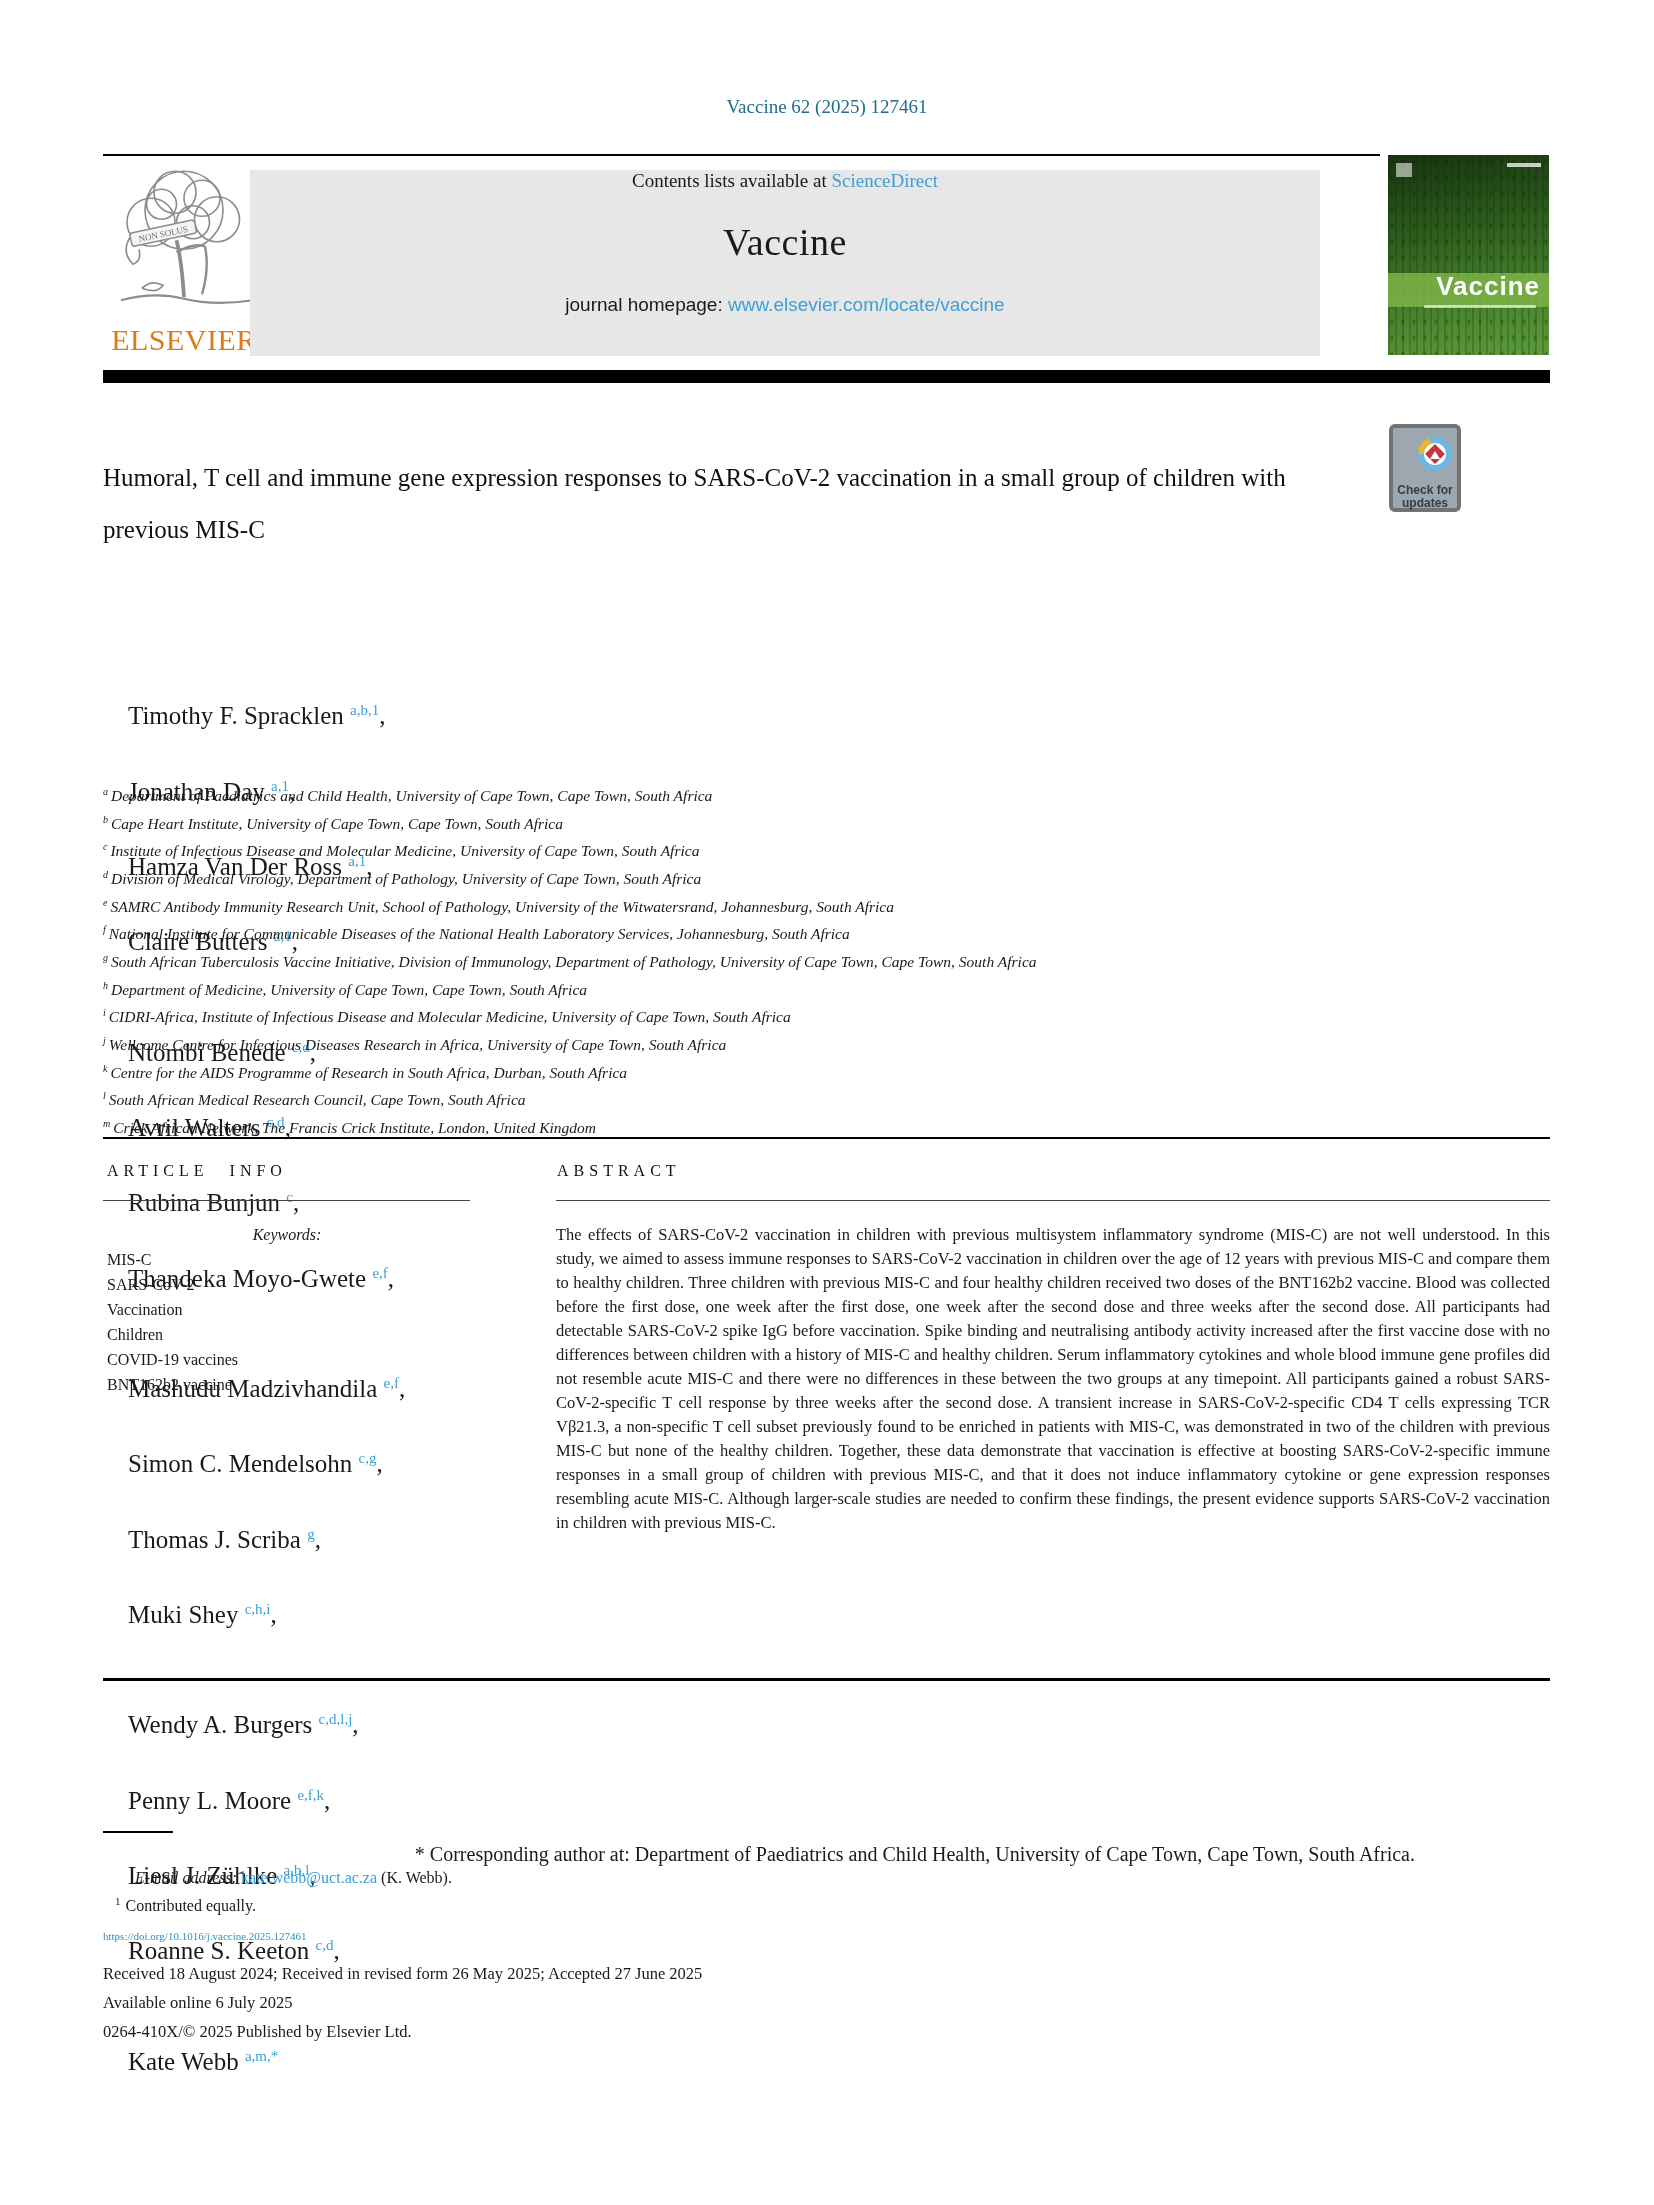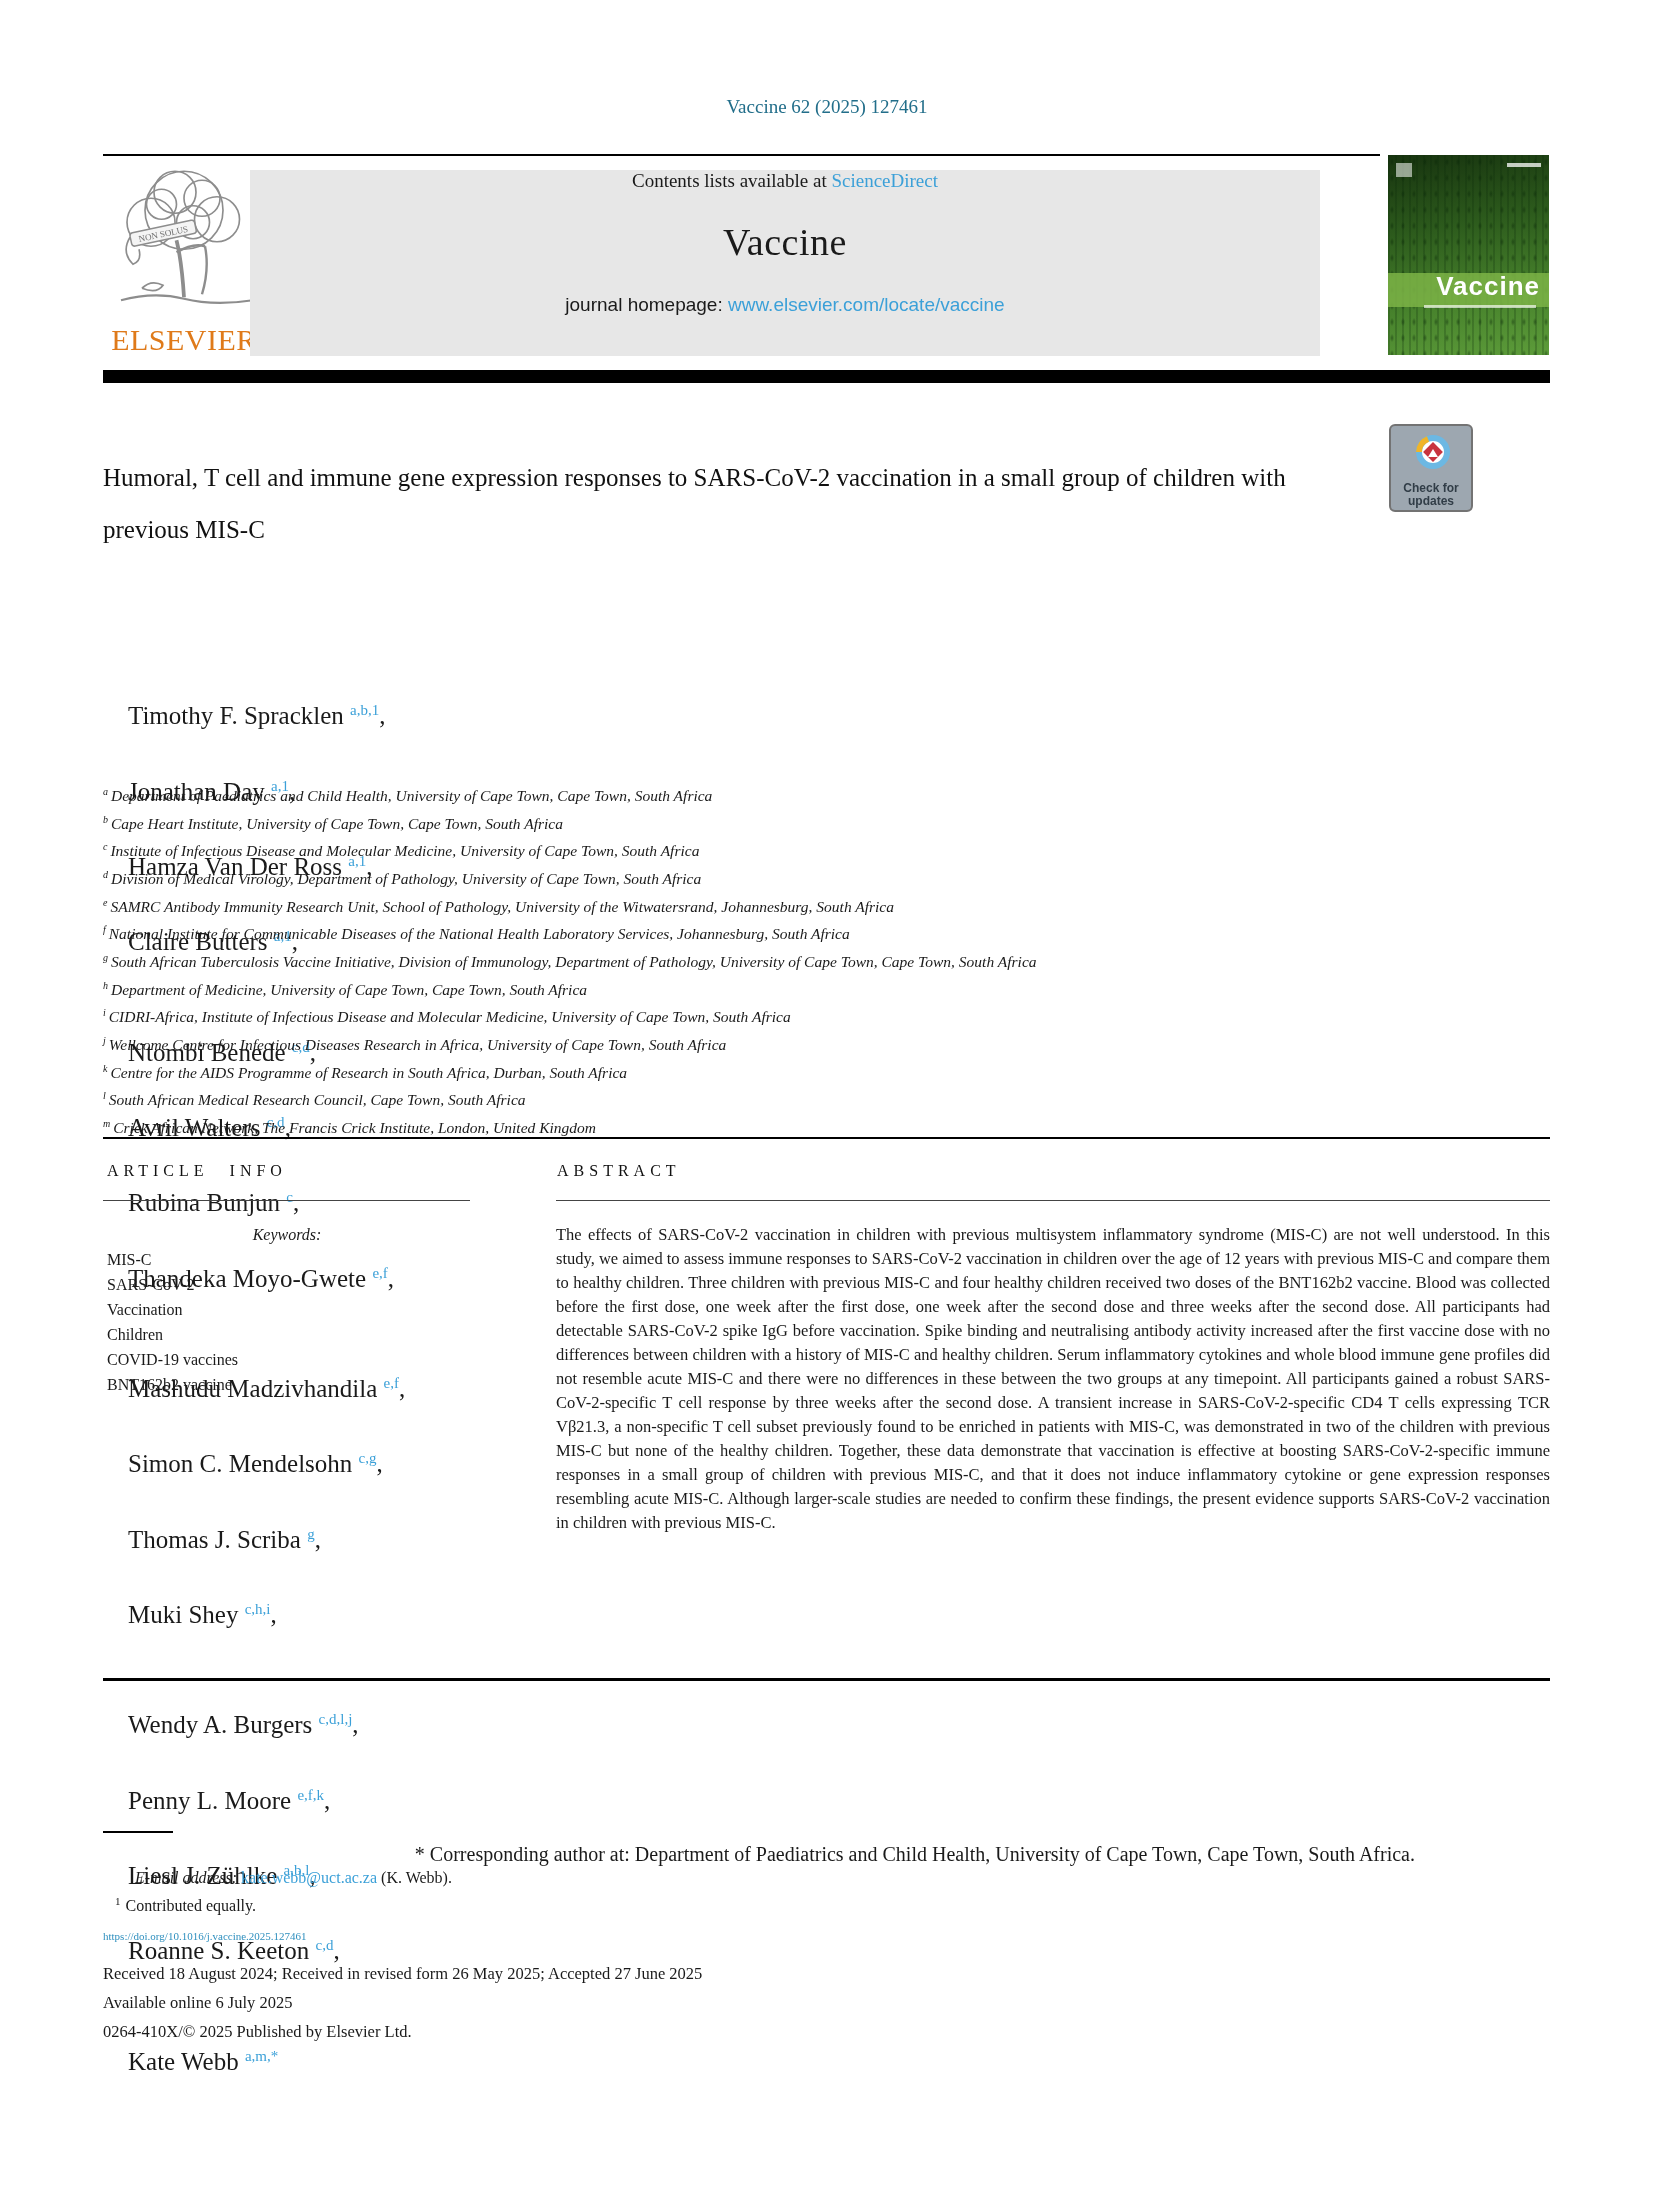--- a/index.html
+++ b/index.html
@@ -48,22 +48,22 @@
     background:rgba(255,255,255,.55); }
   .cover .band { position:absolute; top:118px; left:0; width:161px; height:34px;
     background:rgba(125,180,70,.85); }
   .cover .cover-title { position:absolute; top:116px; left:0; width:152px; text-align:right;
     color:#fff; font-size:26px; font-family:"Liberation Sans","DejaVu Sans",sans-serif;
     font-weight:bold; letter-spacing:1px; }
   .cover .subtitle-chip { position:absolute; top:150px; left:36px; width:112px; height:3px;
     background:rgba(255,255,255,.65); }
 
   
-  .badge { top:424px; left:1389px; width:84px; height:88px; background:#9da7b0;
-    border:2px solid #737373; border-radius:6px; text-align:center; cursor:pointer; }
+  .badge { top:424px; left:1389px; width:72px; height:88px; background:#9da7b0;
+    border:4px solid #737373; border-radius:6px; text-align:center; cursor:pointer; }
   .badge .btxt { font-family:"Liberation Sans","DejaVu Sans",sans-serif;
     font-size:12px; font-weight:bold; color:#313d47; line-height:13px; }
 
   
   .title { top:452px; left:103px; width:1190px; font-size:25px; line-height:52px; color:#111; }
   .authors { top:588px; left:103px; width:1250px; font-size:25px; line-height:35px;
     white-space:pre-wrap; }
   .authors sup { color:#3ba0d8; font-size:15px; }
 
   

